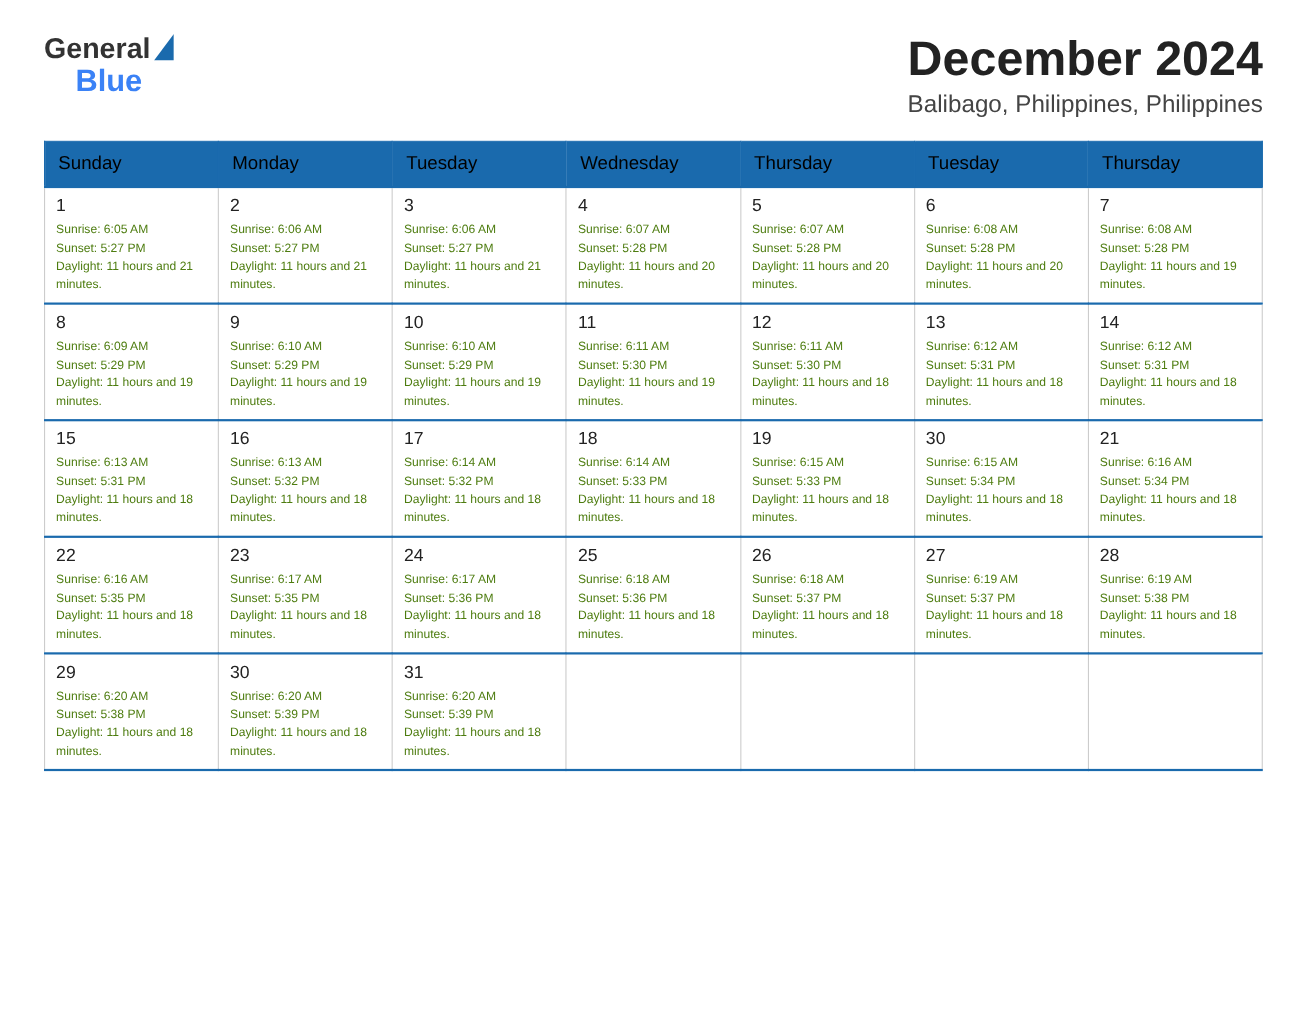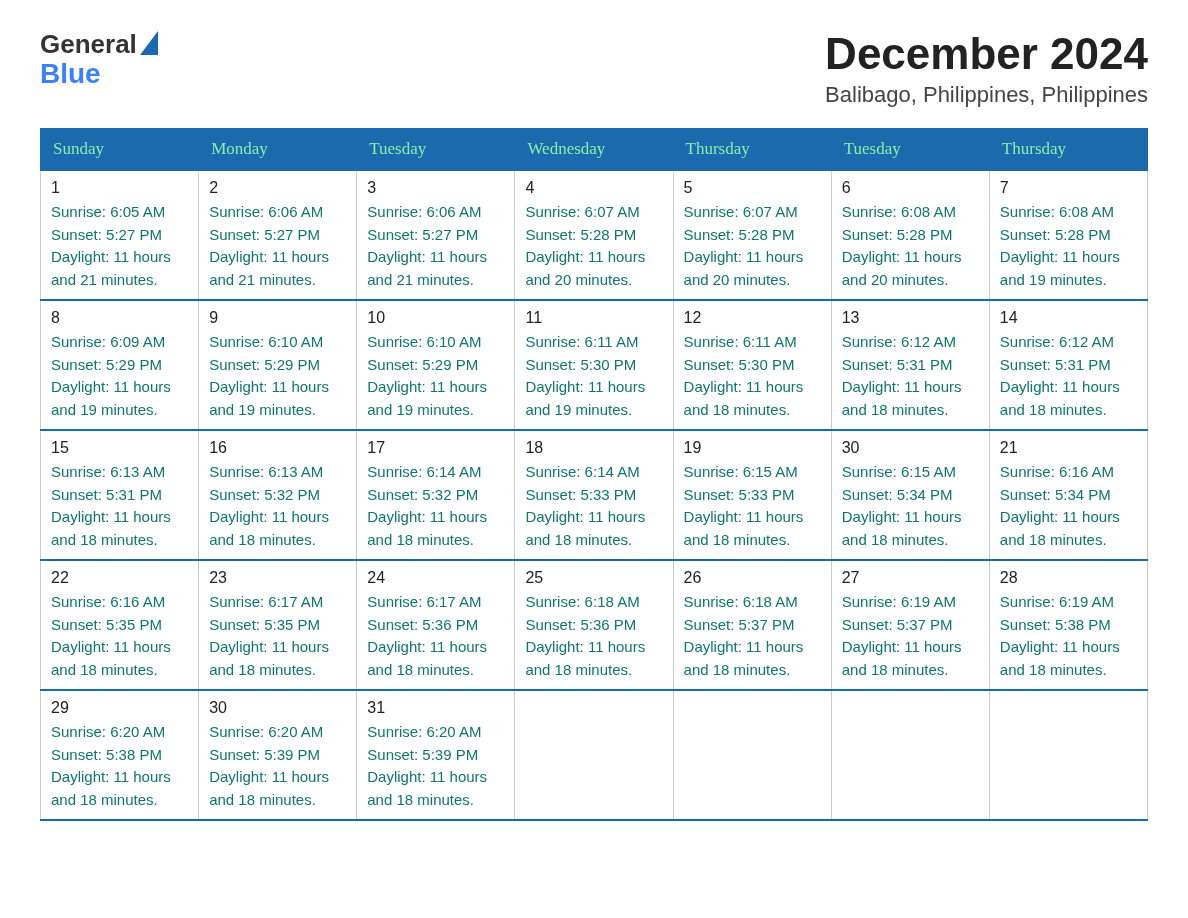--- a/index.html
+++ b/index.html
@@ -12,20 +12,21 @@
     }
     .header {
       display: flex;
       justify-content: space-between;
       align-items: flex-start;
       margin-bottom: 20px;
     }
     .logo {
       display: flex;
       align-items: center;
+      text-align: center;
     }
     .logo-text-general {
       font-size: 26px;
       font-weight: bold;
       color: #333;
     }
     .logo-text-blue {
       font-size: 28px;
       font-weight: bold;
       color: #3b82f6;
@@ -44,27 +45,26 @@
       color: #444;
       margin-top: 4px;
     }
     .calendar {
       width: 100%;
       border-collapse: collapse;
       border: 1px solid #999;
     }
     .calendar th {
       background-color: #1a6aad;
-      color: #86efac;
+      color: #000000;
       padding: 10px 12px;
       font-size: 17px;
       font-weight: normal;
       text-align: left;
       border: 1px solid #1a6aad;
-      font-family: Liberation Serif, serif;
     }
     .calendar td {
       vertical-align: top;
       padding: 8px 10px;
       border: 1px solid #ccc;
       width: 14.28%;
       font-size: 13px;
       color: #333;
       min-height: 90px;
     }
@@ -72,23 +72,23 @@
       border-bottom: 2px solid #1a6aad;
     }
     .day-num {
       font-size: 16px;
       font-weight: normal;
       color: #222;
       margin-bottom: 4px;
       display: block;
     }
     .day-info {
-      font-size: 15px;
+      font-size: 11px;
       line-height: 1.5;
-      color: #0f766e;
+      color: #4d7c0f;
     }
     .empty-cell {
       background: #fff;
     }
   </style>
 </head>
 <body>
 
 <div class="header">
   <div class="logo">

